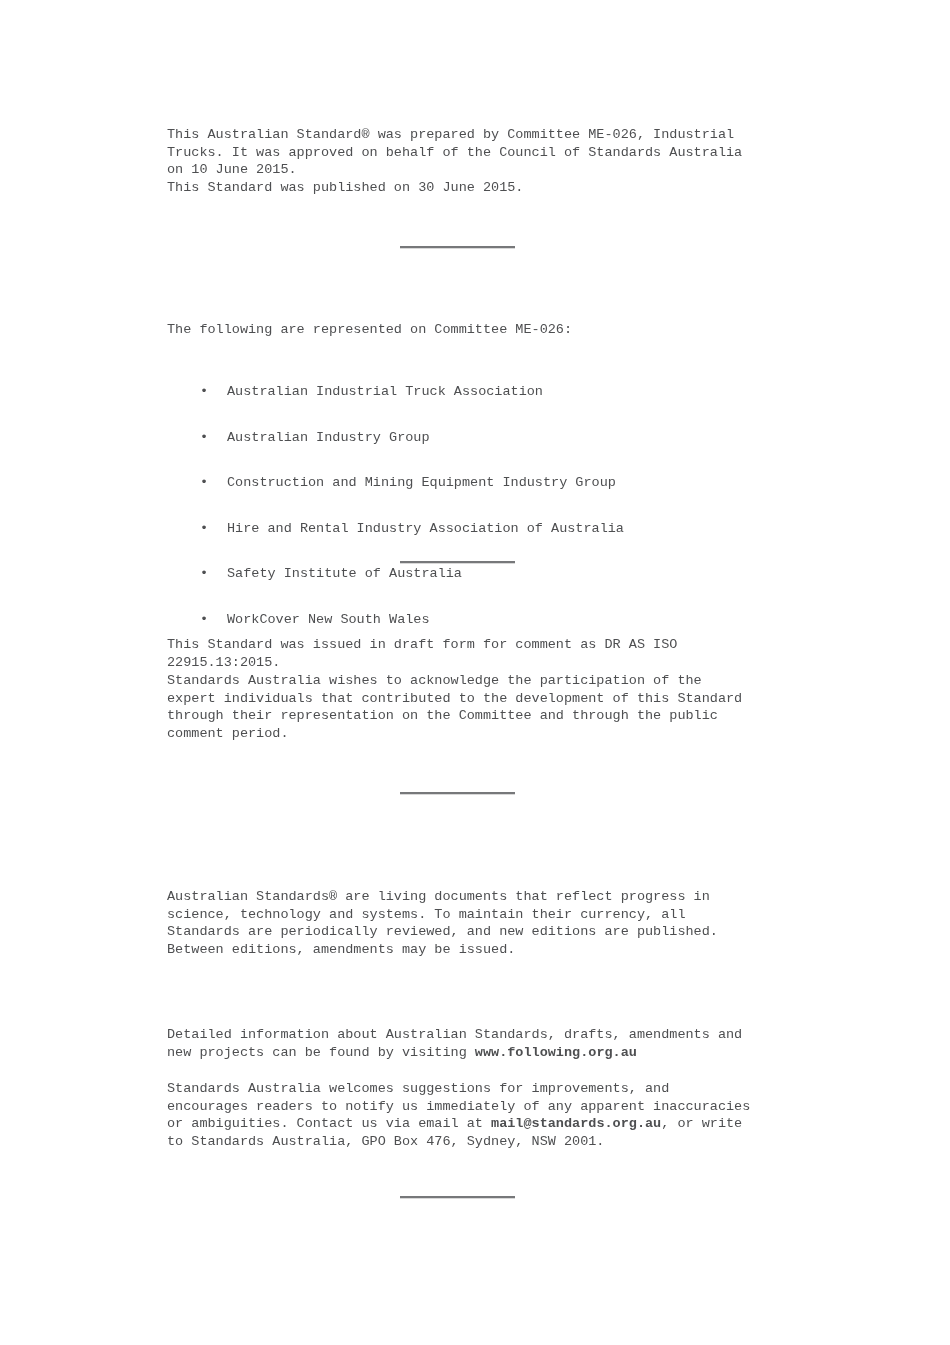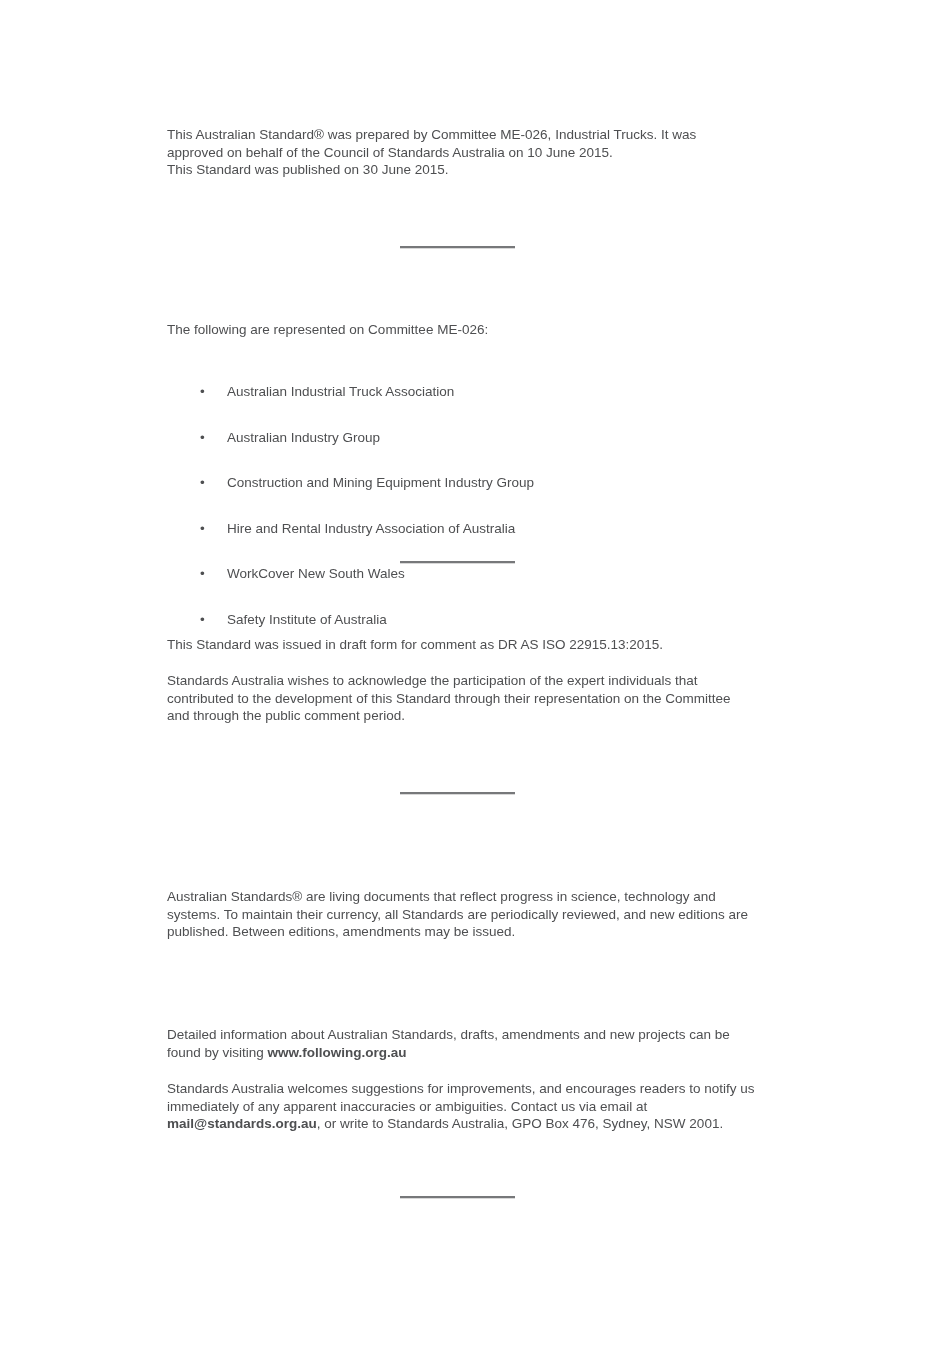--- a/index.html
+++ b/index.html
@@ -5,21 +5,21 @@
   html, body {
     margin: 0;
     padding: 0;
     background: #ffffff;
   }
   .page {
     position: relative;
     width: 950px;
     height: 1345px;
     background: #ffffff;
-    font-family: Liberation Sans, sans-serif;
+    font-family: Liberation Mono, monospace;
     color: #4e4f51;
     overflow: hidden;
   }
   .block {
     position: absolute;
     left: 167px;
     width: 588px;
     font-size: 13.5px;
     line-height: 17.6px;
     text-align: left;
@@ -69,22 +69,22 @@
 
   <div class="divider" style="top:246px"></div>
 
   <div class="block" style="top:321px">The following are represented on Committee ME-026:</div>
 
   <ul class="block bullets" style="top:355px">
     <li>Australian Industrial Truck Association</li>
     <li>Australian Industry Group</li>
     <li>Construction and Mining Equipment Industry Group</li>
     <li>Hire and Rental Industry Association of Australia</li>
+    <li>Safety Institute of Australia</li>
     <li>WorkCover New South Wales</li>
-    <li>Safety Institute of Australia</li>
   </ul>
 
   <div class="divider" style="top:561px"></div>
 
   <div class="block" style="top:636px">This Standard was issued in draft form for comment as DR AS ISO 22915.13:2015.</div>
   <div class="block" style="top:672px">Standards Australia wishes to acknowledge the participation of the expert individuals that contributed to the development of this Standard through their representation on the Committee and through the public comment period.</div>
 
   <div class="divider" style="top:792px"></div>
 
 

